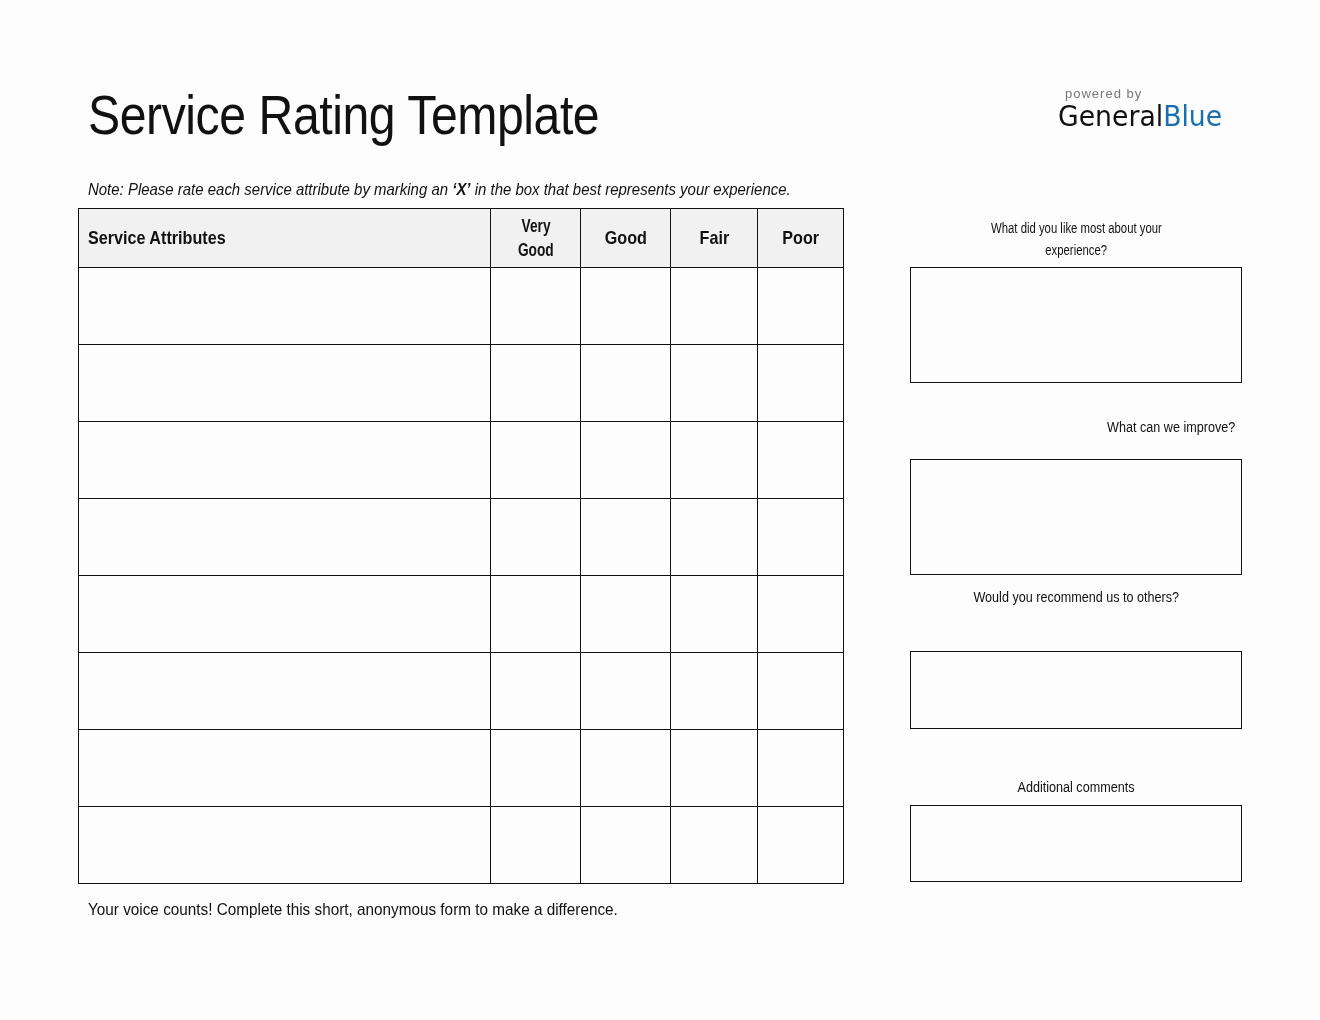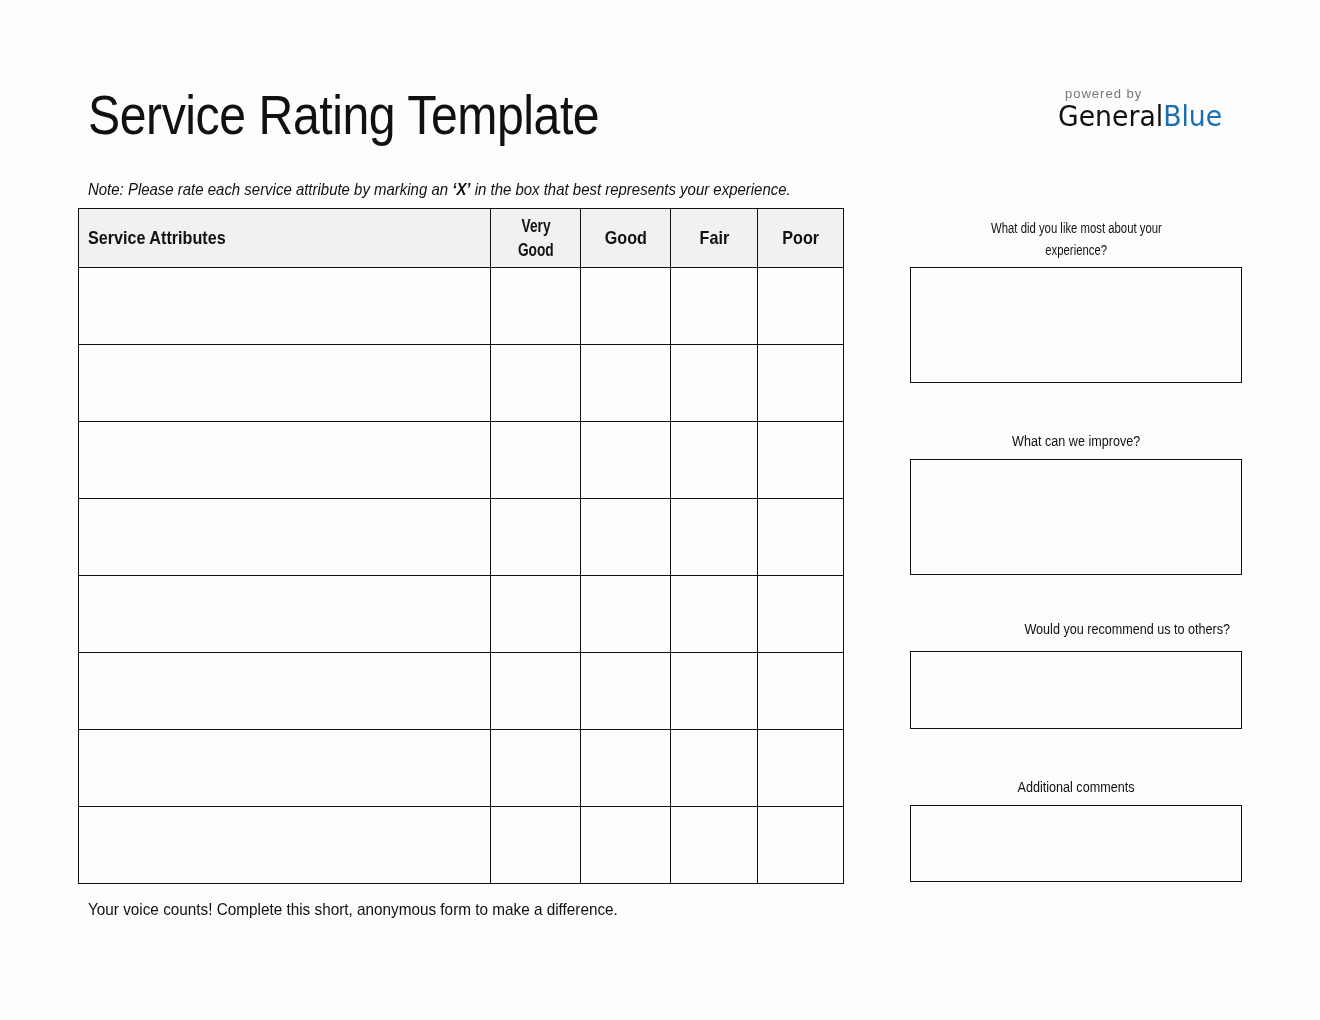--- a/index.html
+++ b/index.html
@@ -128,22 +128,22 @@
       <td></td>
       <td></td>
       <td></td>
     </tr>
   </tbody>
 </table>
 
 <div class="q-label" style="top:217px;"><span><span>What did you like most about your</span><br><span>experience?</span></span></div>
 <div class="q-box" style="top:267px; height:114px;"></div>
 
-<div class="q-label" style="top:430px;"><span>What can we improve?</span></div>
+<div class="q-label" style="top:416px;text-align:right;"><span>What can we improve?</span></div>
 <div class="q-box" style="top:459px; height:114px;"></div>
 
-<div class="q-label" style="top:618px;text-align:right;"><span>Would you recommend us to others?</span></div>
+<div class="q-label" style="top:586px;"><span>Would you recommend us to others?</span></div>
 <div class="q-box" style="top:651px; height:76px;"></div>
 
 <div class="q-label" style="top:776px;text-decoration:underline;"><span>Additional comments</span></div>
 <div class="q-box" style="top:805px; height:75px;"></div>
 
 <div class="footer">Your voice counts! Complete this short, anonymous form to make a difference.</div>
 
 </body></html>

